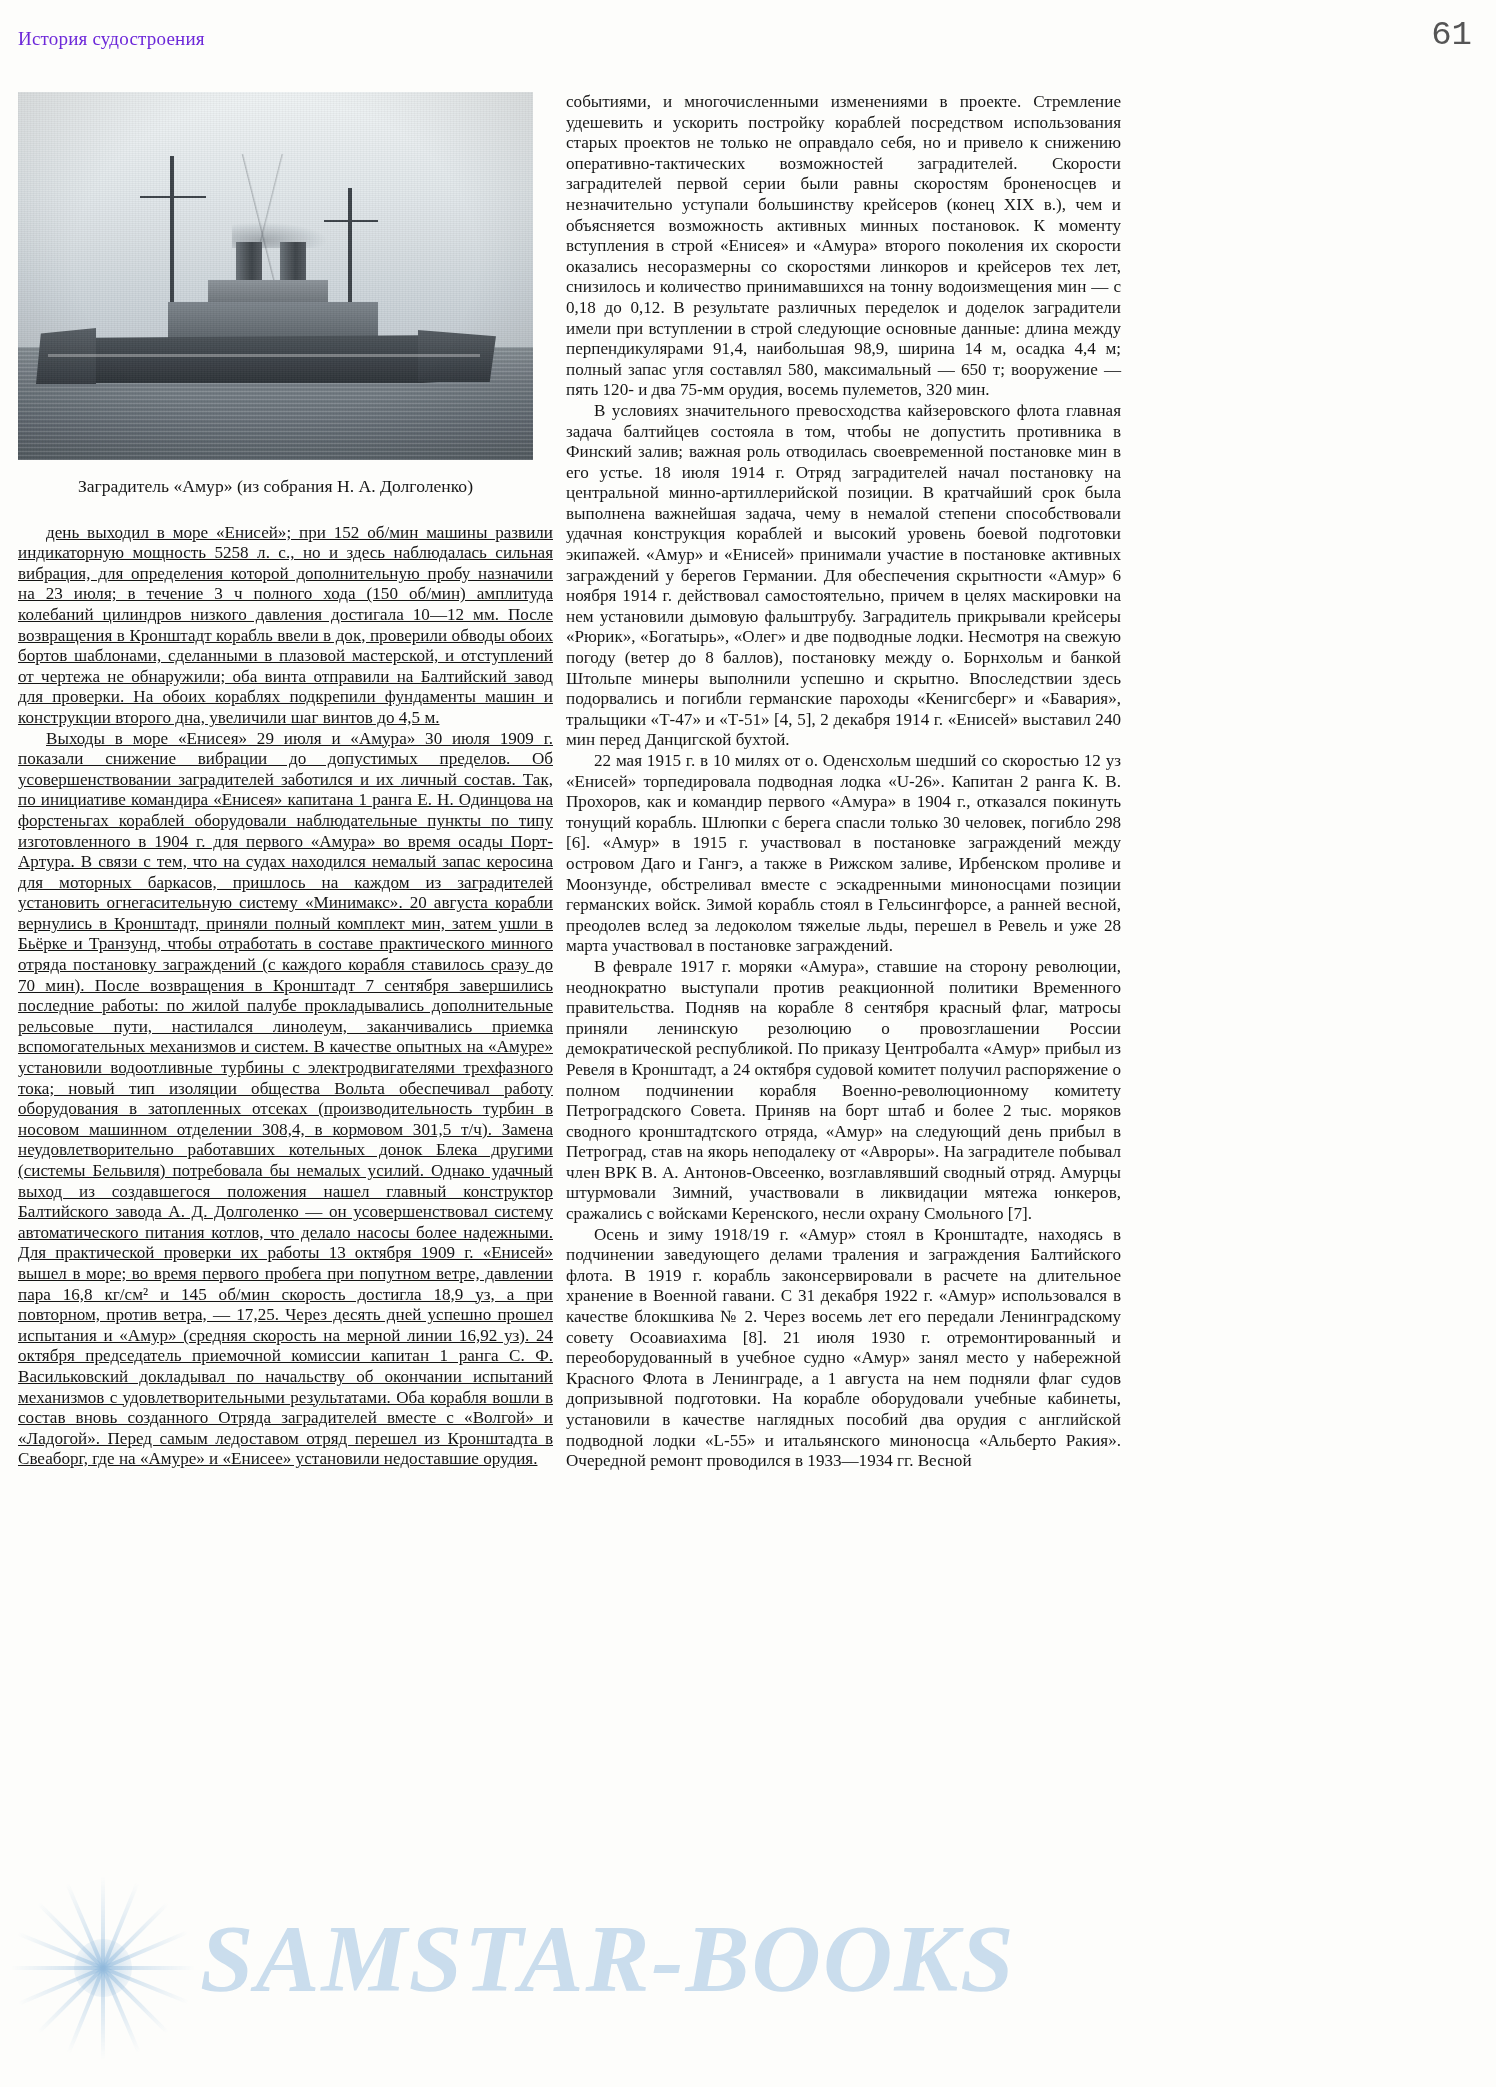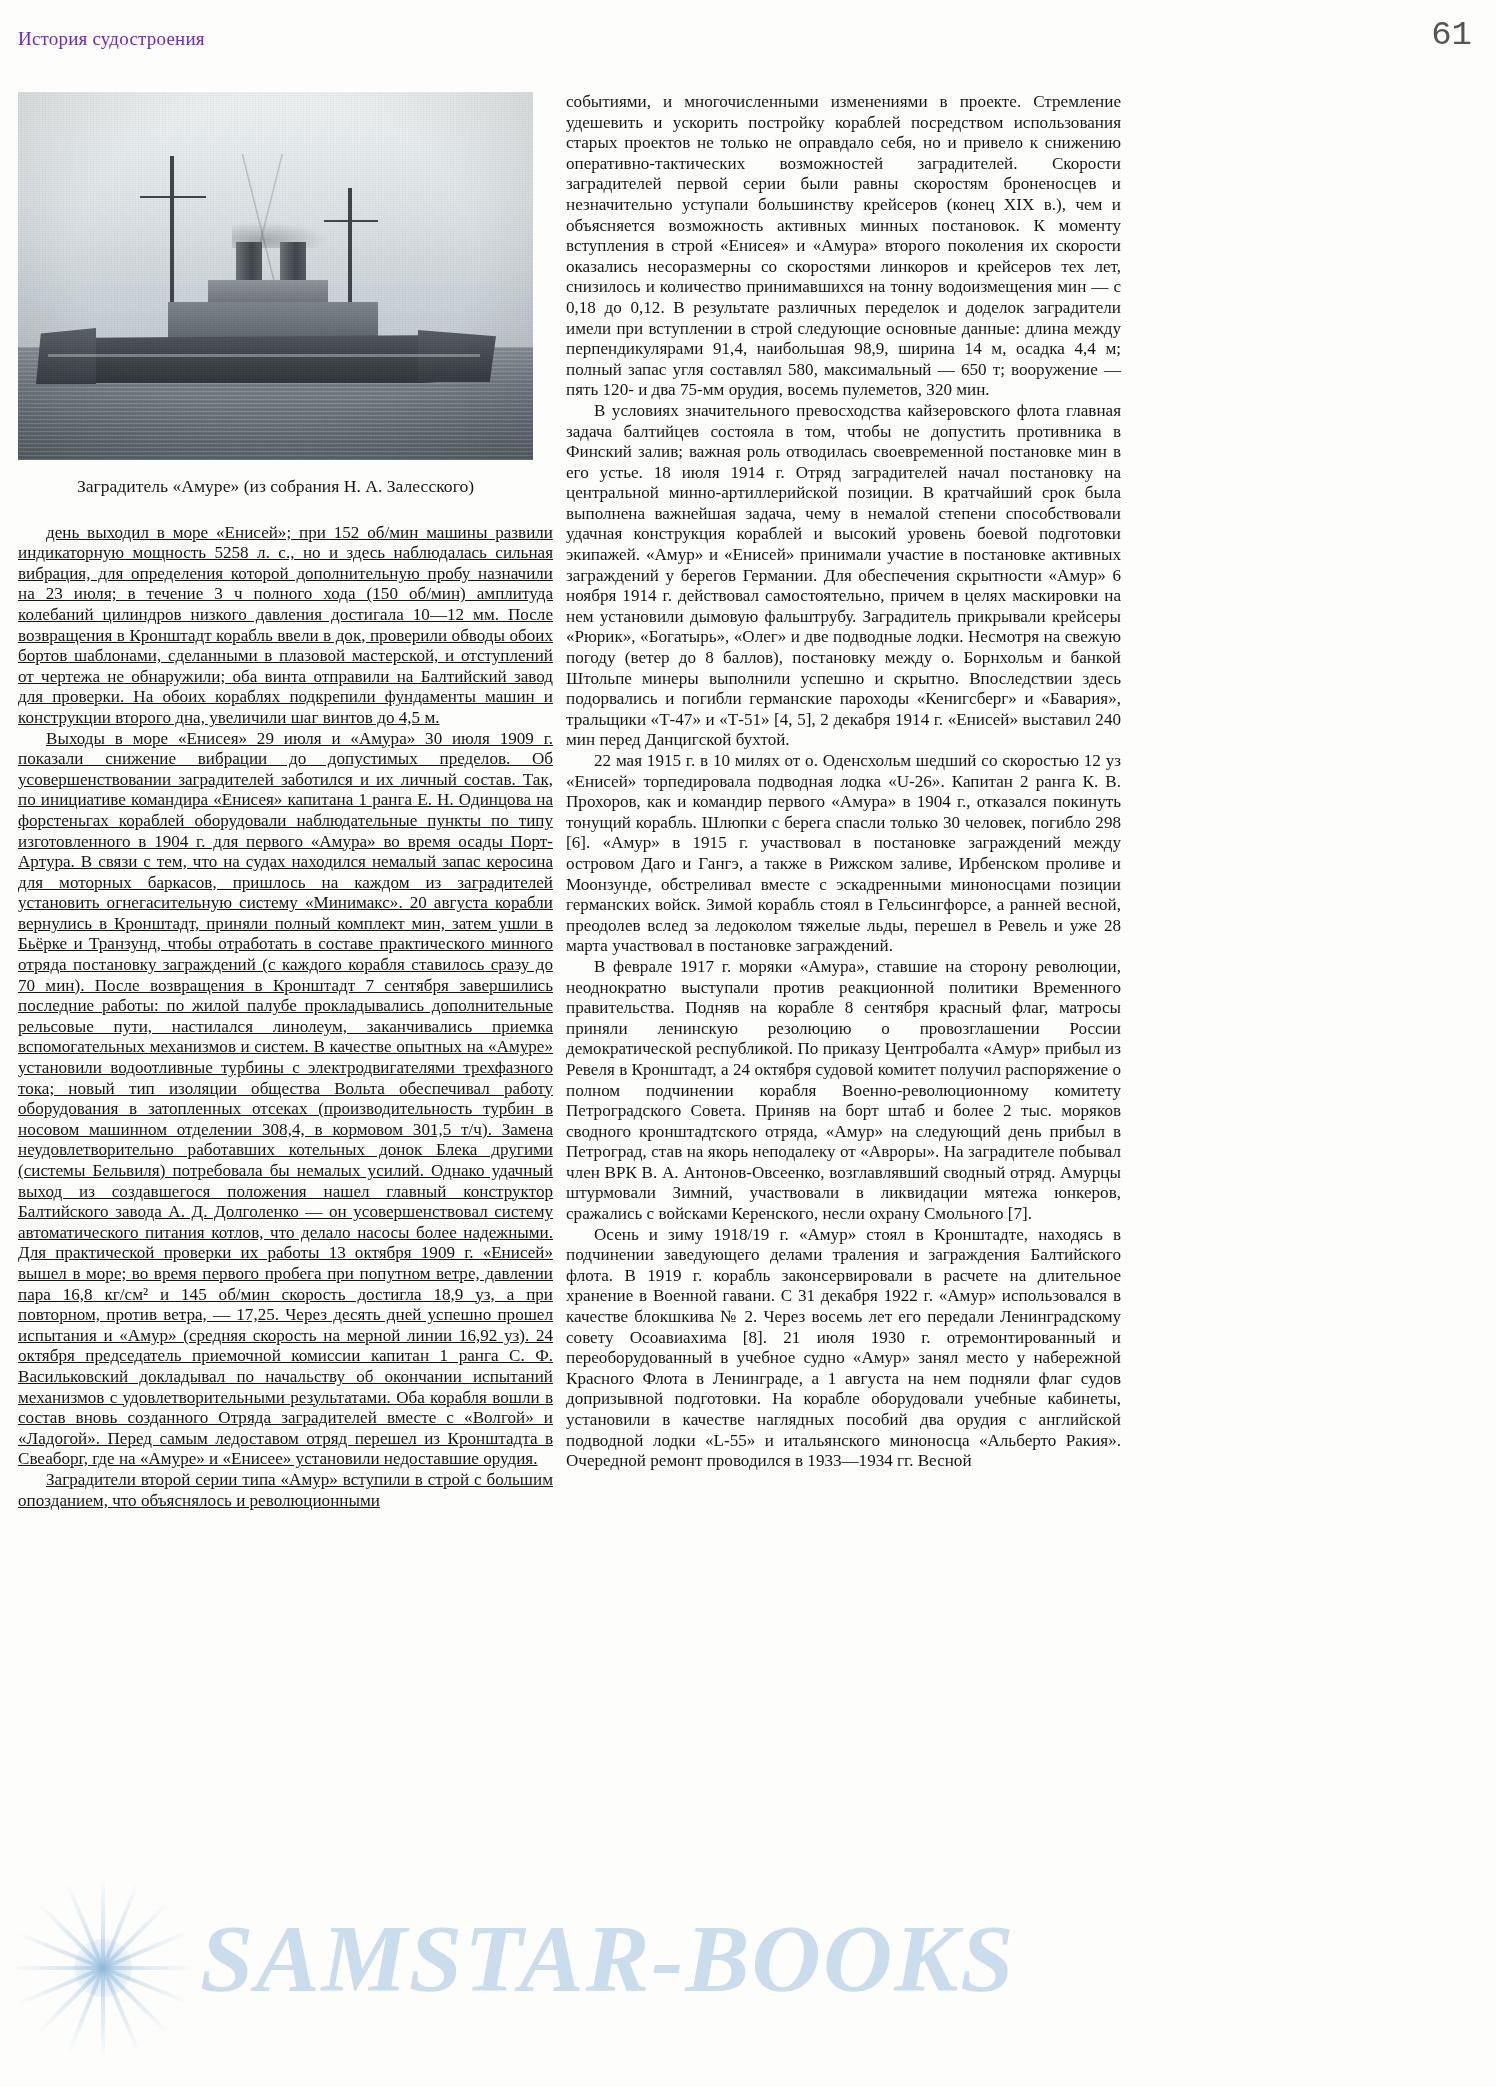--- a/index.html
+++ b/index.html
@@ -308,27 +308,26 @@
         <div class="funnel2"></div>
         <div class="deckhouse"></div>
         <div class="superstructure"></div>
         <div class="hull"></div>
         <div class="bow"></div>
         <div class="stern"></div>
         <div class="hull-line"></div>
         <div class="grain"></div>
         <div class="vignette"></div>
       </div>
-      <div class="caption">Заградитель «Амуре» (из собрания Н. А. Залесского)</div>
+      <div class="caption">Заградитель «Амур» (из собрания Н. А. Долголенко)</div>
     </div>
 
     <div class="body-text">
       <p>день выходил в море «Енисей»; при 152 об/мин машины развили индикаторную мощность 5258 л. с., но и здесь наблюдалась сильная вибрация, для определения которой дополнительную пробу назначили на 23 июля; в течение 3 ч полного хода (150 об/мин) амплитуда колебаний цилиндров низкого давления достигала 10—12 мм. После возвращения в Кронштадт корабль ввели в док, проверили обводы обоих бортов шаблонами, сделанными в плазовой мастерской, и отступлений от чертежа не обнаружили; оба винта отправили на Балтийский завод для проверки. На обоих кораблях подкрепили фундаменты машин и конструкции второго дна, увеличили шаг винтов до 4,5 м.</p>
       <p>Выходы в море «Енисея» 29 июля и «Амура» 30 июля 1909 г. показали снижение вибрации до допустимых пределов. Об усовершенствовании заградителей заботился и их личный состав. Так, по инициативе командира «Енисея» капитана 1 ранга Е. Н. Одинцова на форстеньгах кораблей оборудовали наблюдательные пункты по типу изготовленного в 1904 г. для первого «Амура» во время осады Порт-Артура. В связи с тем, что на судах находился немалый запас керосина для моторных баркасов, пришлось на каждом из заградителей установить огнегасительную систему «Минимакс». 20 августа корабли вернулись в Кронштадт, приняли полный комплект мин, затем ушли в Бьёрке и Транзунд, чтобы отработать в составе практического минного отряда постановку заграждений (с каждого корабля ставилось сразу до 70 мин). После возвращения в Кронштадт 7 сентября завершились последние работы: по жилой палубе прокладывались дополнительные рельсовые пути, настилался линолеум, заканчивались приемка вспомогательных механизмов и систем. В качестве опытных на «Амуре» установили водоотливные турбины с электродвигателями трехфазного тока; новый тип изоляции общества Вольта обеспечивал работу оборудования в затопленных отсеках (производительность турбин в носовом машинном отделении 308,4, в кормовом 301,5 т/ч). Замена неудовлетворительно работавших котельных донок Блека другими (системы Бельвиля) потребовала бы немалых усилий. Однако удачный выход из создавшегося положения нашел главный конструктор Балтийского завода А. Д. Долголенко — он усовершенствовал систему автоматического питания котлов, что делало насосы более надежными. Для практической проверки их работы 13 октября 1909 г. «Енисей» вышел в море; во время первого пробега при попутном ветре, давлении пара 16,8 кг/см² и 145 об/мин скорость достигла 18,9 уз, а при повторном, против ветра, — 17,25. Через десять дней успешно прошел испытания и «Амур» (средняя скорость на мерной линии 16,92 уз). 24 октября председатель приемочной комиссии капитан 1 ранга С. Ф. Васильковский докладывал по начальству об окончании испытаний механизмов с удовлетворительными результатами. Оба корабля вошли в состав вновь созданного Отряда заградителей вместе с «Волгой» и «Ладогой». Перед самым ледоставом отряд перешел из Кронштадта в Свеаборг, где на «Амуре» и «Енисее» установили недоставшие орудия.</p>
-      <p>Заградители второй серии типа «Амур» вступили в строй с большим опозданием, что объяснялось и революционными</p>
     </div>
   </div>
 
   <div class="col col-right">
     <p class="noindent">событиями, и многочисленными изменениями в проекте. Стремление удешевить и ускорить постройку кораблей посредством использования старых проектов не только не оправдало себя, но и привело к снижению оперативно-тактических возможностей заградителей. Скорости заградителей первой серии были равны скоростям броненосцев и незначительно уступали большинству крейсеров (конец XIX в.), чем и объясняется возможность активных минных постановок. К моменту вступления в строй «Енисея» и «Амура» второго поколения их скорости оказались несоразмерны со скоростями линкоров и крейсеров тех лет, снизилось и количество принимавшихся на тонну водоизмещения мин — с 0,18 до 0,12. В результате различных переделок и доделок заградители имели при вступлении в строй следующие основные данные: длина между перпендикулярами 91,4, наибольшая 98,9, ширина 14 м, осадка 4,4 м; полный запас угля составлял 580, максимальный — 650 т; вооружение — пять 120- и два 75-мм орудия, восемь пулеметов, 320 мин.</p>
     <p>В условиях значительного превосходства кайзеровского флота главная задача балтийцев состояла в том, чтобы не допустить противника в Финский залив; важная роль отводилась своевременной постановке мин в его устье. 18 июля 1914 г. Отряд заградителей начал постановку на центральной минно-артиллерийской позиции. В кратчайший срок была выполнена важнейшая задача, чему в немалой степени способствовали удачная конструкция кораблей и высокий уровень боевой подготовки экипажей. «Амур» и «Енисей» принимали участие в постановке активных заграждений у берегов Германии. Для обеспечения скрытности «Амур» 6 ноября 1914 г. действовал самостоятельно, причем в целях маскировки на нем установили дымовую фальштрубу. Заградитель прикрывали крейсеры «Рюрик», «Богатырь», «Олег» и две подводные лодки. Несмотря на свежую погоду (ветер до 8 баллов), постановку между о. Борнхольм и банкой Штольпе минеры выполнили успешно и скрытно. Впоследствии здесь подорвались и погибли германские пароходы «Кенигсберг» и «Бавария», тральщики «Т-47» и «Т-51» [4, 5], 2 декабря 1914 г. «Енисей» выставил 240 мин перед Данцигской бухтой.</p>
     <p>22 мая 1915 г. в 10 милях от о. Оденсхольм шедший со скоростью 12 уз «Енисей» торпедировала подводная лодка «U-26». Капитан 2 ранга К. В. Прохоров, как и командир первого «Амура» в 1904 г., отказался покинуть тонущий корабль. Шлюпки с берега спасли только 30 человек, погибло 298 [6]. «Амур» в 1915 г. участвовал в постановке заграждений между островом Даго и Гангэ, а также в Рижском заливе, Ирбенском проливе и Моонзунде, обстреливал вместе с эскадренными миноносцами позиции германских войск. Зимой корабль стоял в Гельсингфорсе, а ранней весной, преодолев вслед за ледоколом тяжелые льды, перешел в Ревель и уже 28 марта участвовал в постановке заграждений.</p>
     <p>В феврале 1917 г. моряки «Амура», ставшие на сторону революции, неоднократно выступали против реакционной политики Временного правительства. Подняв на корабле 8 сентября красный флаг, матросы приняли ленинскую резолюцию о провозглашении России демократической республикой. По приказу Центробалта «Амур» прибыл из Ревеля в Кронштадт, а 24 октября судовой комитет получил распоряжение о полном подчинении корабля Военно-революционному комитету Петроградского Совета. Приняв на борт штаб и более 2 тыс. моряков сводного кронштадтского отряда, «Амур» на следующий день прибыл в Петроград, став на якорь неподалеку от «Авроры». На заградителе побывал член ВРК В. А. Антонов-Овсеенко, возглавлявший сводный отряд. Амурцы штурмовали Зимний, участвовали в ликвидации мятежа юнкеров, сражались с войсками Керенского, несли охрану Смольного [7].</p>
     <p>Осень и зиму 1918/19 г. «Амур» стоял в Кронштадте, находясь в подчинении заведующего делами траления и заграждения Балтийского флота. В 1919 г. корабль законсервировали в расчете на длительное хранение в Военной гавани. С 31 декабря 1922 г. «Амур» использовался в качестве блокшкива № 2. Через восемь лет его передали Ленинградскому совету Осоавиахима [8]. 21 июля 1930 г. отремонтированный и переоборудованный в учебное судно «Амур» занял место у набережной Красного Флота в Ленинграде, а 1 августа на нем подняли флаг судов допризывной подготовки. На корабле оборудовали учебные кабинеты, установили в качестве наглядных пособий два орудия с английской подводной лодки «L-55» и итальянского миноносца «Альберто Ракия». Очередной ремонт проводился в 1933—1934 гг. Весной</p>
   </div>

